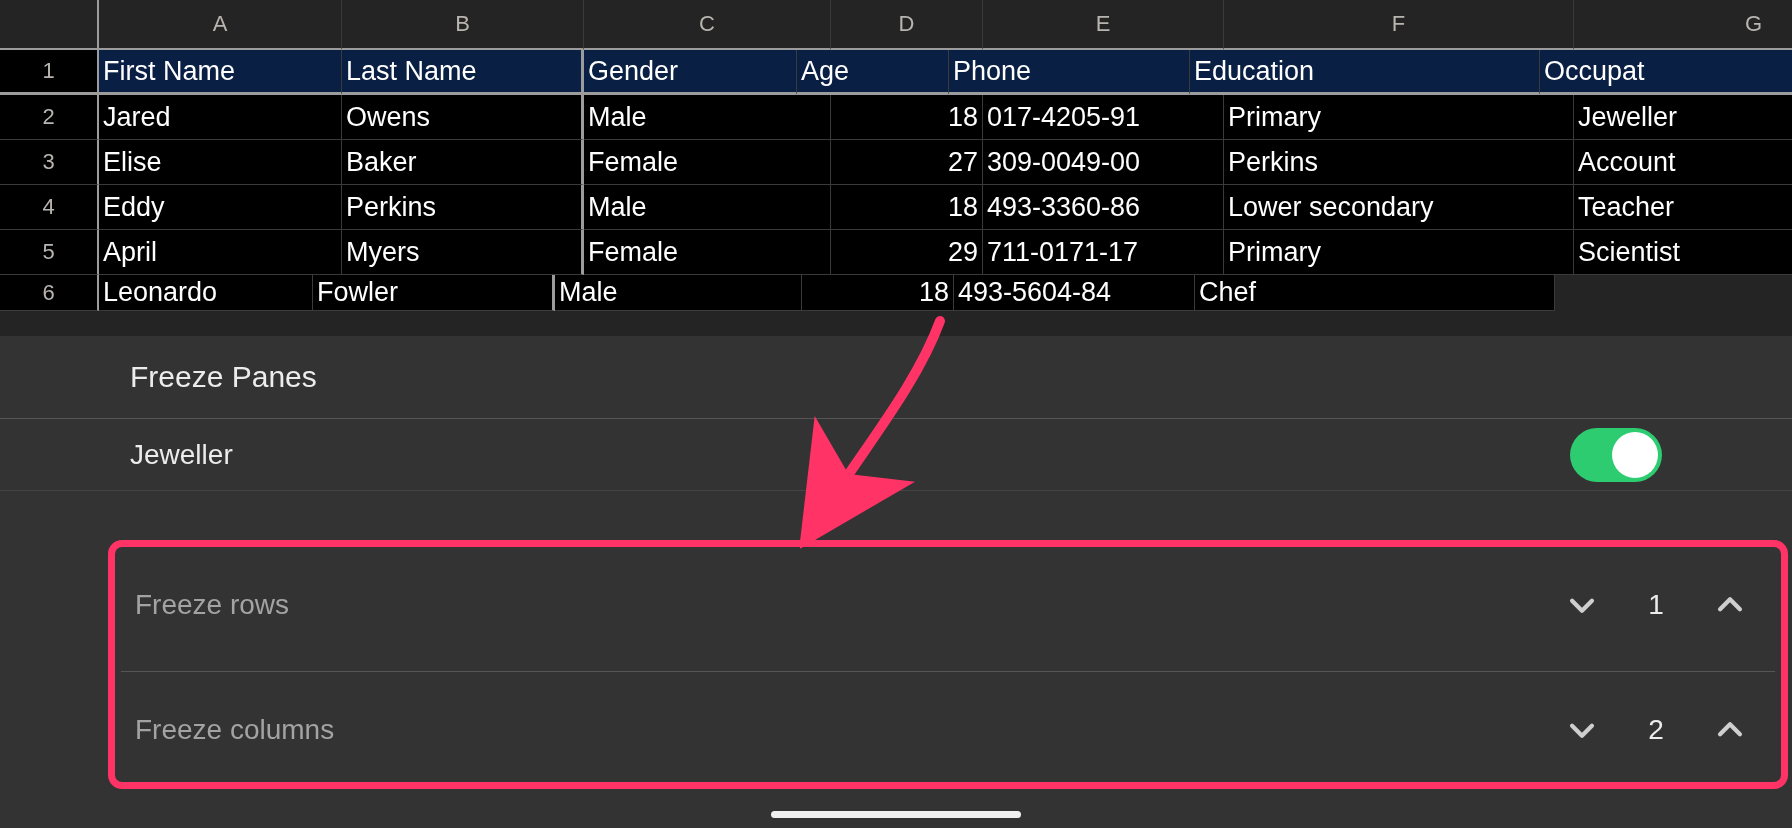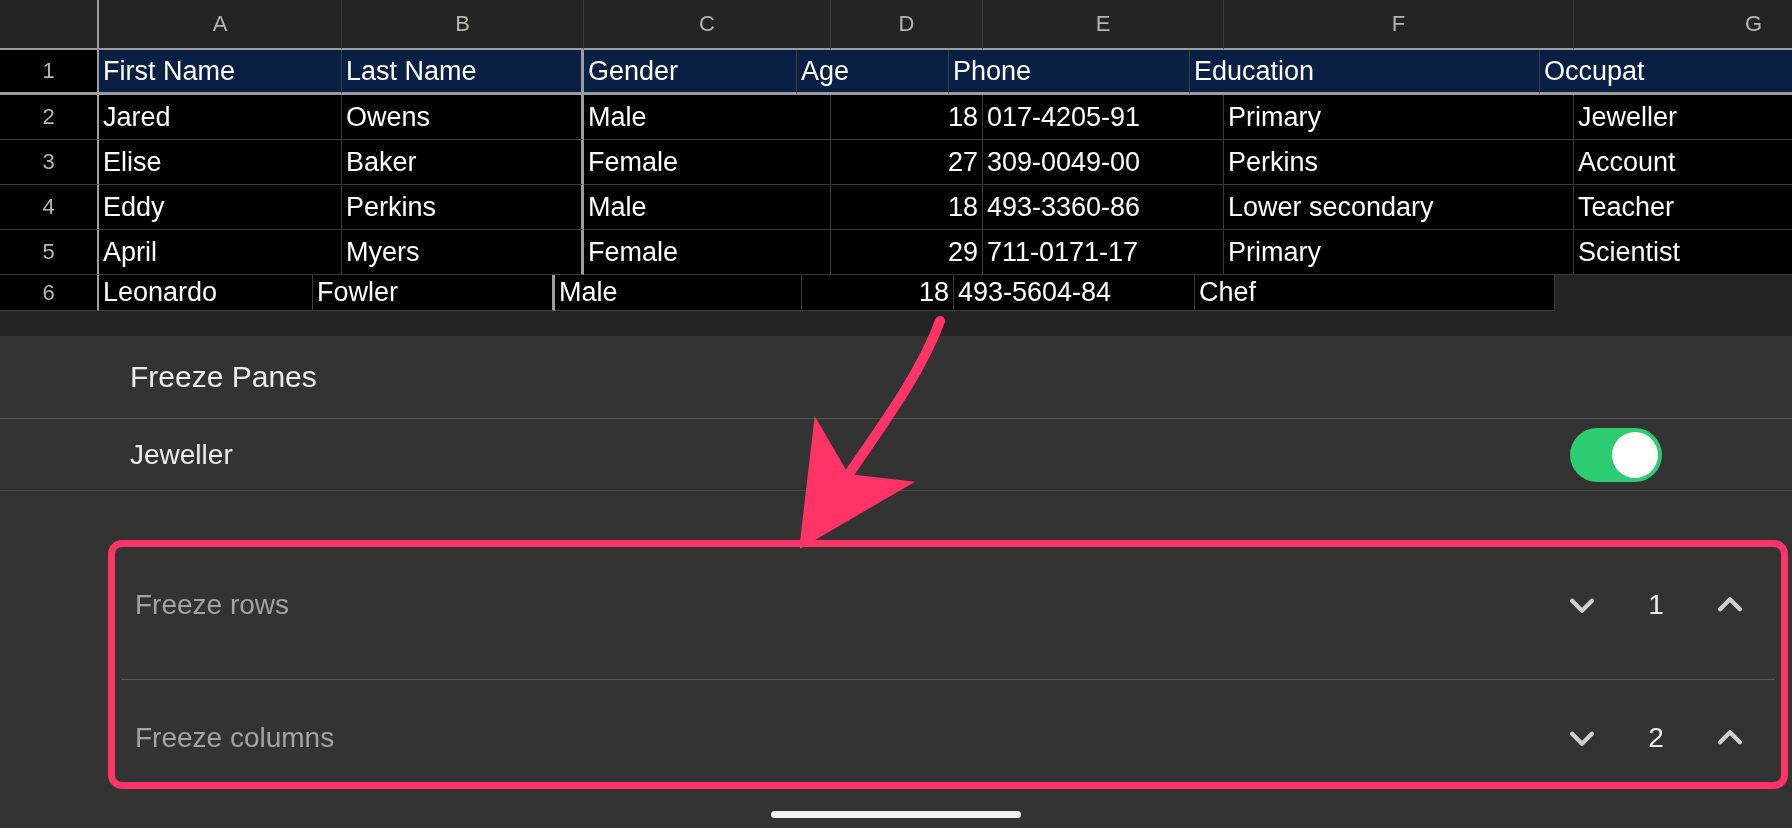--- a/index.html
+++ b/index.html
@@ -58,21 +58,21 @@
   .highlight-box {
     position:absolute; border: 7px solid #ff3366; border-radius: 14px;
     left: 108px; top: 540px; width: 1680px; height: 249px; pointer-events:none;
   }
   
   .step-wrap { position:absolute; left:109px; width:1678px; }
   .step-row {
     display:flex; align-items:center; justify-content:space-between;
     height:117px; padding: 0 40px 0 26px;
   }
-  .step-row + .step-row { border-top:1px solid #555; margin:16px 12px; padding-left:14px; padding-right:28px;justify-content:space-between; }
+  .step-row + .step-row { border-top:1px solid #555; margin:8px 12px; padding-left:14px; padding-right:28px;justify-content:space-between; }
   .step-row .label { color:#a3a3a3; font-size:28px; }
   .stepper { display:flex; align-items:center; gap: 46px; color:#cfcfcf; }
   .stepper .val { color:#ececec; font-size:28px; min-width:22px; text-align:center; }
   .stepper svg { width:34px; height:34px; }
   .stepper .btn { cursor:pointer; display:flex; }
 
   
   .arrow-anno { position:absolute; left:800px; top:311px; width:200px; height:240px; pointer-events:none; }
 
   

